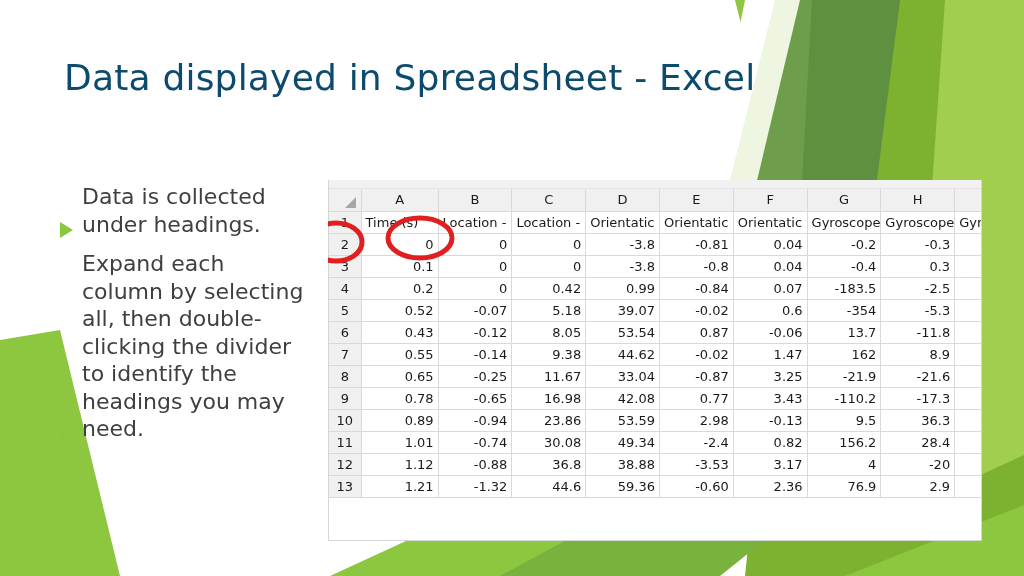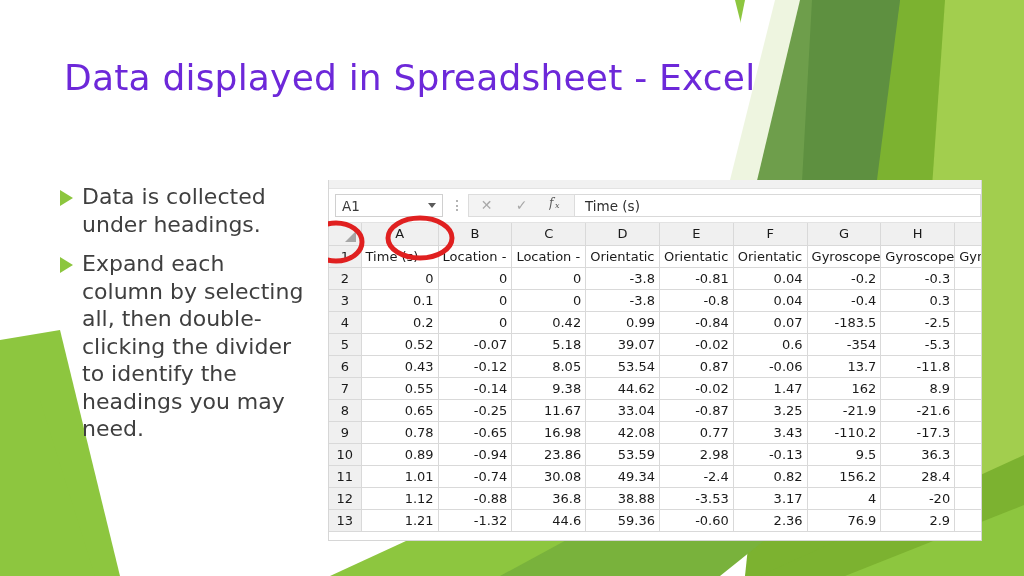--- a/index.html
+++ b/index.html
@@ -11,28 +11,28 @@
   .slide{position:absolute;inset:0;overflow:hidden;}
 
   
   .deco{position:absolute;inset:0;z-index:0;pointer-events:none;}
   .deco svg{display:block;width:1024px;height:576px;}
 
   
   .title{
     position:absolute;left:64px;top:56px;width:760px;
     font-size:36px;line-height:44px;font-weight:400;
-    color:#6d28d9;letter-spacing:.2px;z-index:3;white-space:nowrap;
+    color:#0c4a6e;letter-spacing:.2px;z-index:3;white-space:nowrap;
   }
 
   
   .body-col{
     position:absolute;left:60px;top:183px;width:250px;z-index:3;
   }
-  .bullet{display:flex;align-items:flex-start;margin-bottom:12px;}
+  .bullet{display:flex;align-items:flex-end;margin-bottom:12px;}
   .bullet .tri{
     flex:0 0 auto;width:0;height:0;margin-top:7px;margin-right:9px;
     border-top:8px solid transparent;border-bottom:8px solid transparent;
     border-left:13px solid #8CC63E;
   }
   .bullet .txt{
     font-size:22px;line-height:27.5px;color:#3F3F3F;font-weight:400;
   }
 
   
@@ -145,42 +145,20 @@
     </div>
     <div class="bullet">
       <span class="tri"></span>
       <span class="txt">Expand each column by selecting all, then double-clicking the divider to identify the headings you may need.</span>
     </div>
   </div>
 
   <div class="excel">
     <div class="excel-topstrip"></div>
 
-    <div class="formula-row">
-      <div class="name-box">
-        <span class="nb-val">A1</span>
-        <span class="caret"></span>
-      </div>
-      <div class="vdots">
-          <i></i>
-          <i></i>
-          <i></i>
-        </div>
-      <div class="fbtns">
-        <div class="fb">✕</div>
-        <div class="fb">✓</div>
-        <div class="fb fx">
-          <svg width="16" height="14" viewBox="0 0 16 14">
-            <text x="0" y="11" font-family="DejaVu Serif, serif" font-style="italic" font-size="12" fill="#5a5a5a">f</text>
-            <text x="6" y="12" font-family="DejaVu Serif, serif" font-style="italic" font-size="8" fill="#5a5a5a">x</text>
-          </svg>
-        </div>
-      </div>
-      <div class="formula-input" placeholder="">Time (s)</div>
-    </div>
 
     <div class="grid-wrap">
       <table class="grid">
         <colgroup>
           <col class="c-row">
             <col class="c-a">
             <col class="c-n">
             <col class="c-n">
             <col class="c-n">
           <col class="c-n">

